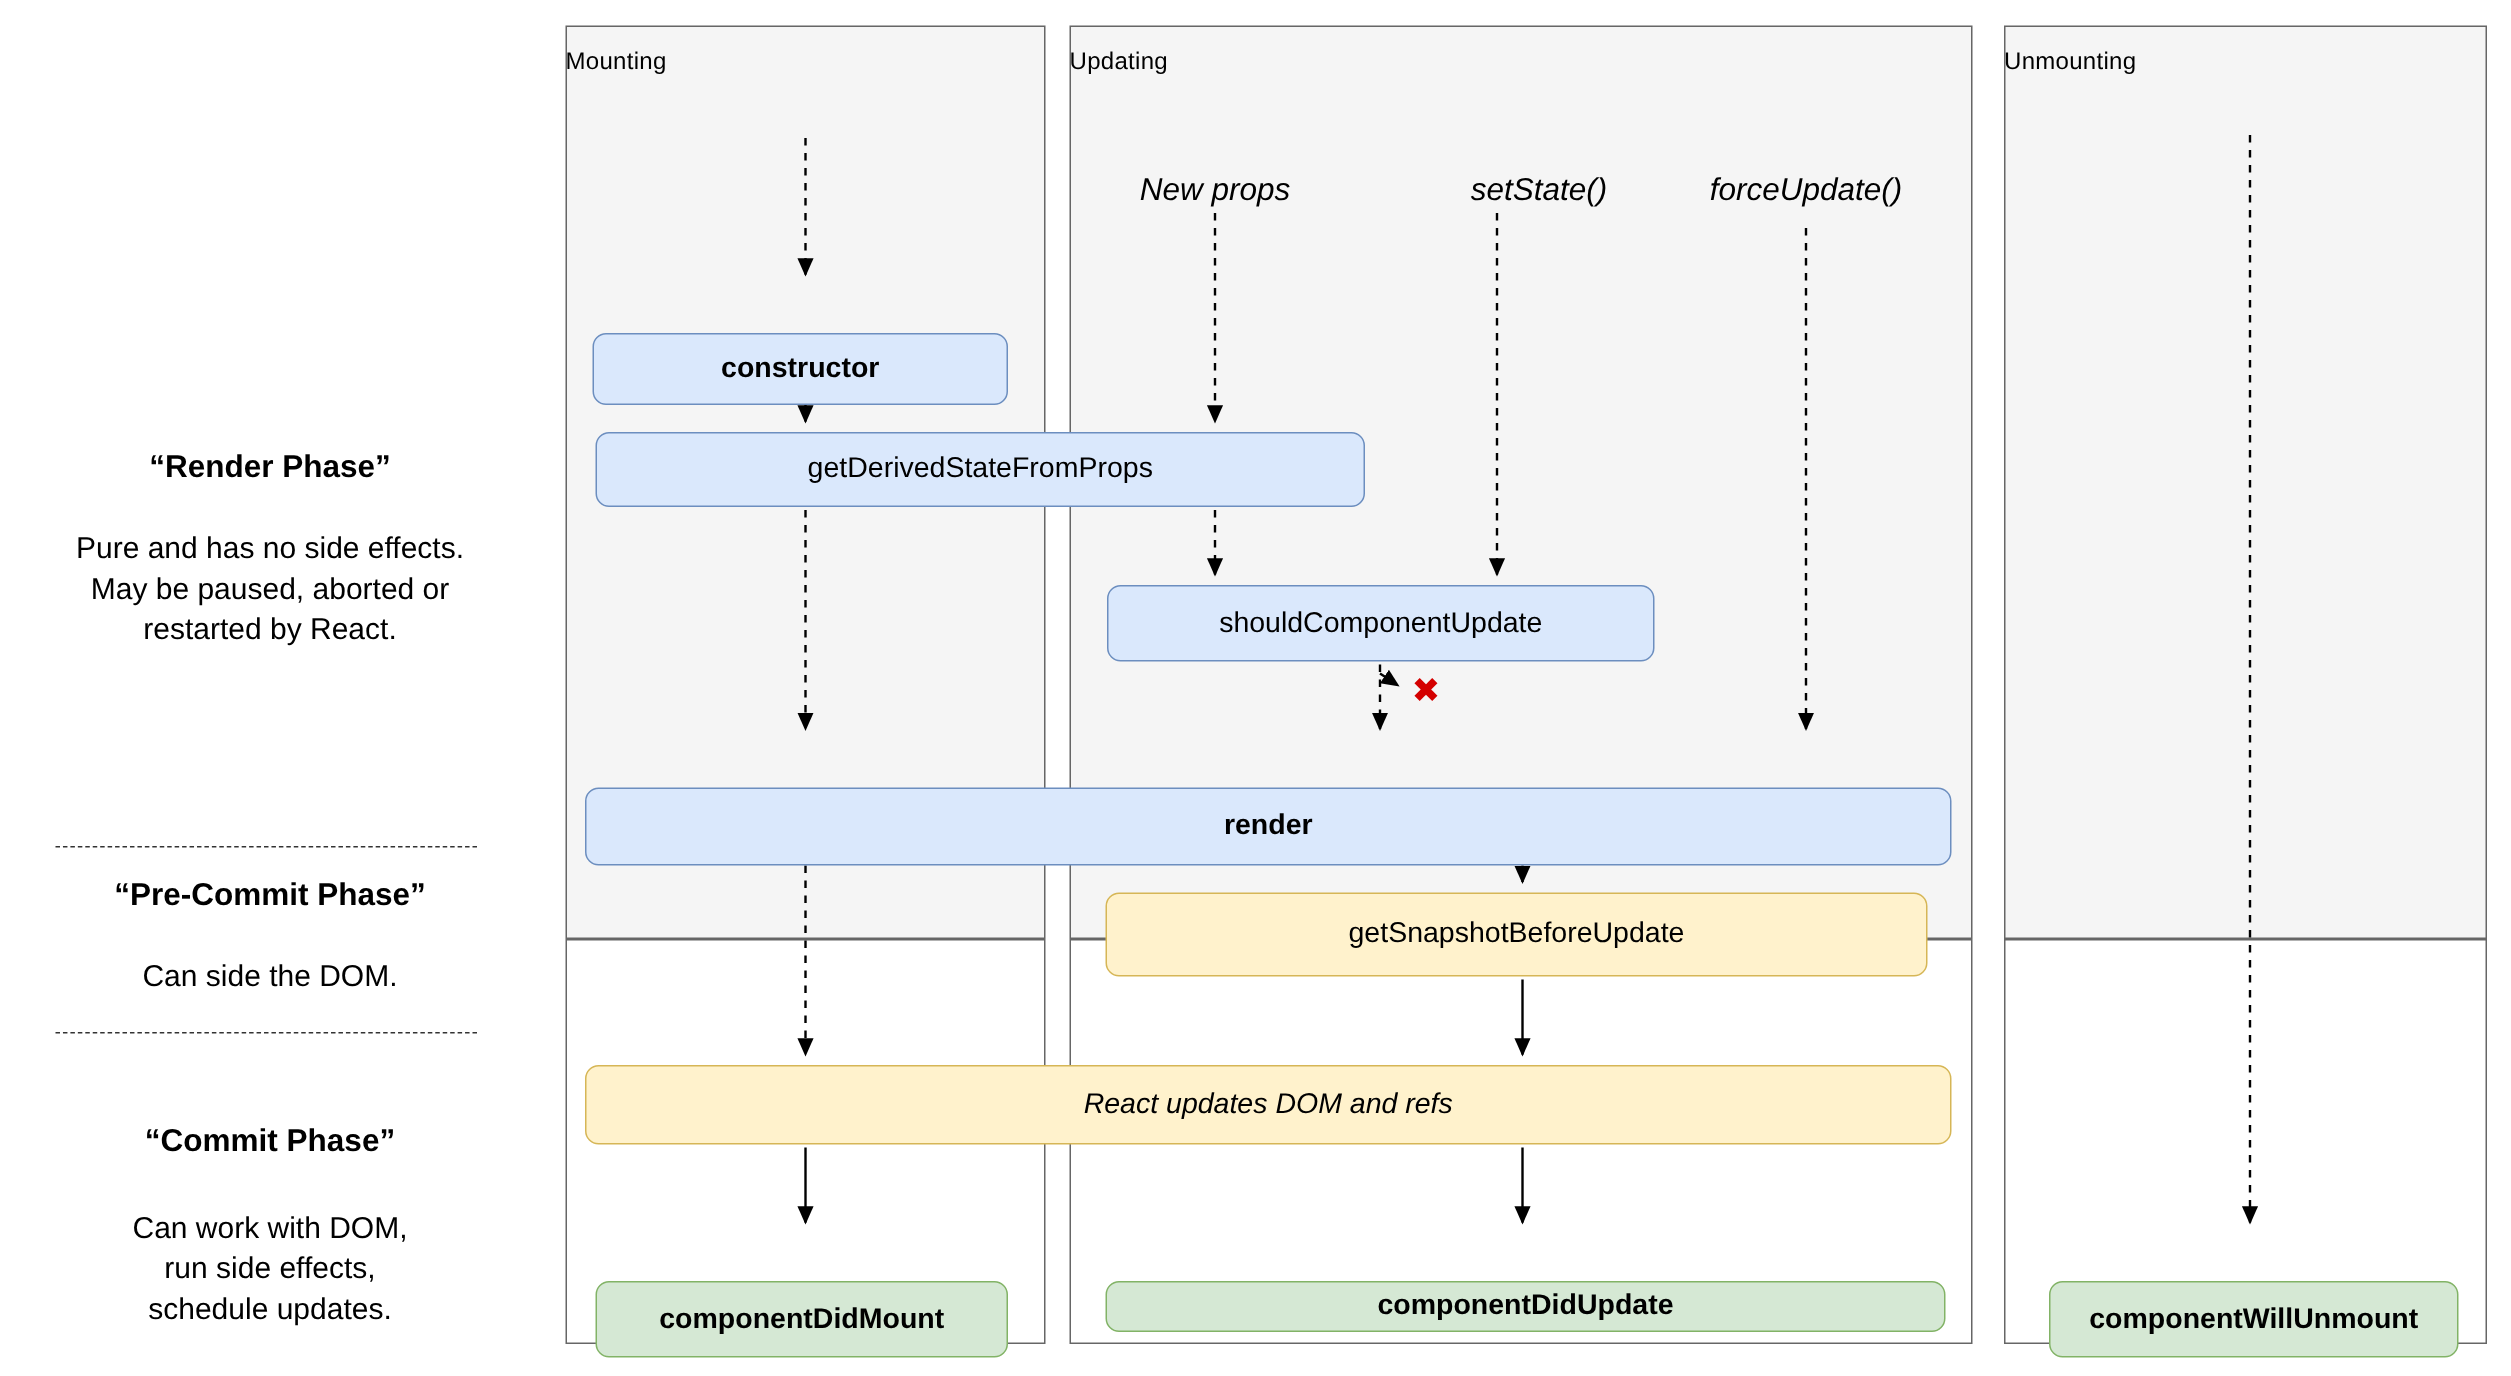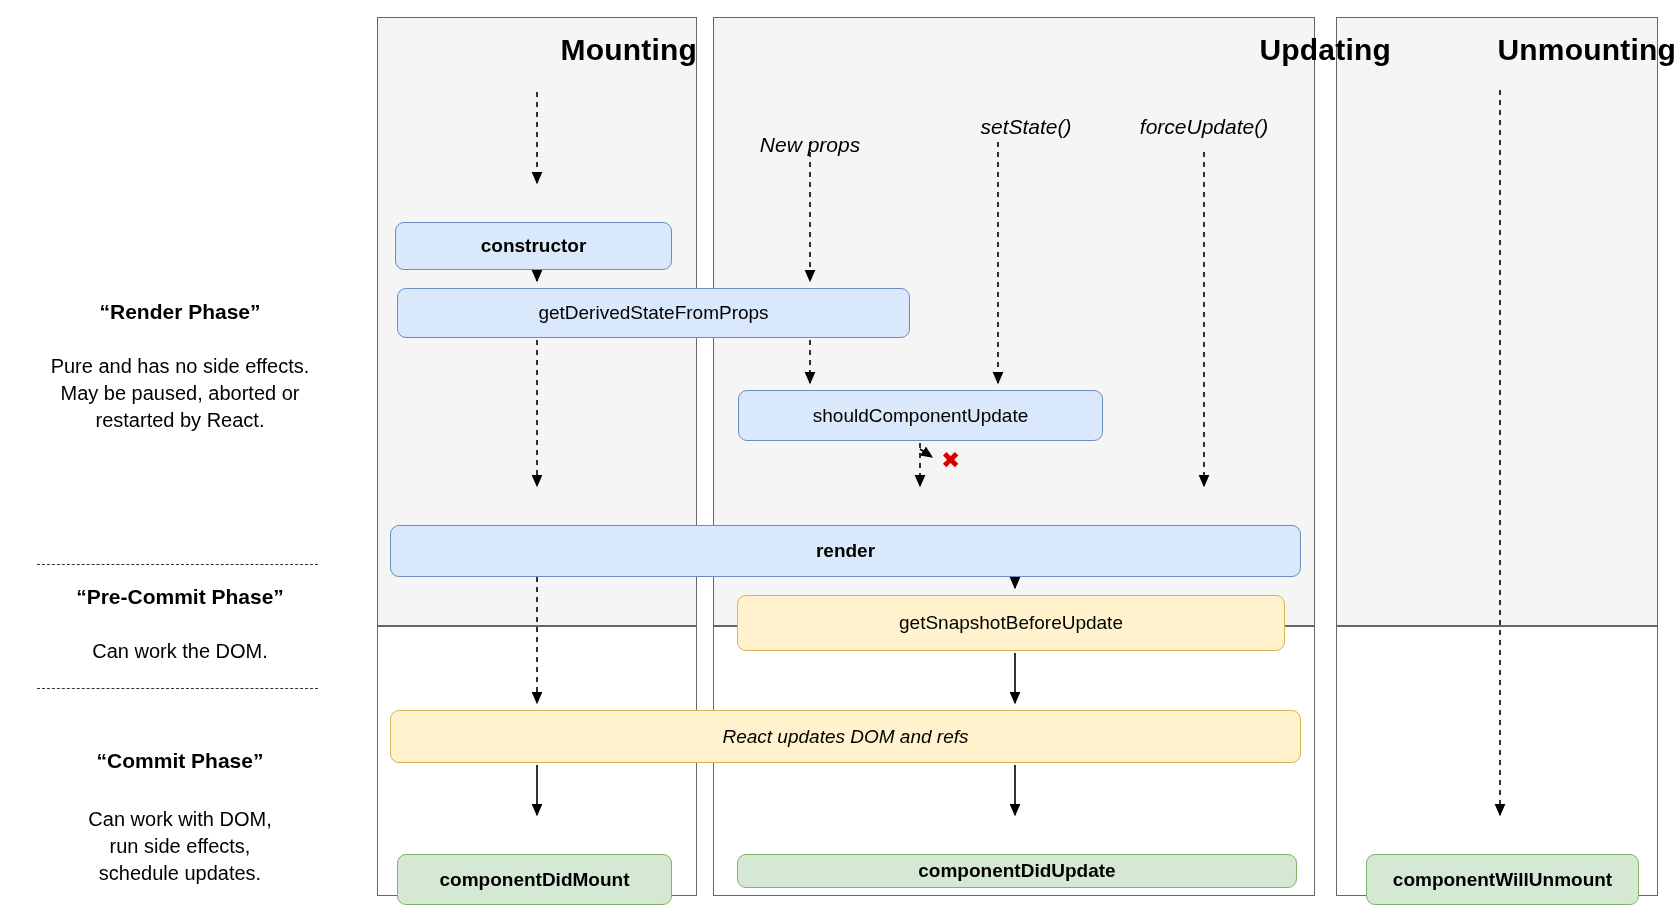--- a/index.html
+++ b/index.html
@@ -5,21 +5,21 @@
   html,body{margin:0;padding:0;background:#ffffff;}
   body{font-family:"Liberation Sans","DejaVu Sans",sans-serif;color:#000;}
   #stage{position:relative;width:1674px;height:917px;background:#fff;overflow:hidden;}
 
   
   .panel{position:absolute;box-sizing:border-box;border:1.6px solid var(--panel-border,#666);}
   .panel.gray{background:var(--panel-fill,#f5f5f5);}
   .panel.white{background:#ffffff;}
 
   
-  .col-title{position:absolute;text-align:right;font-size:30px;font-weight:bold;letter-spacing:.2px;}
+  .col-title{position:absolute;text-align:left;font-size:16px;font-weight:normal;letter-spacing:.2px;}
 
   
   .trigger{position:absolute;text-align:center;font-size:21px;font-style:italic;}
 
   
   .node{position:absolute;box-sizing:border-box;border-radius:9px;display:flex;align-items:center;justify-content:center;
         font-size:19px;border:1.4px solid;z-index:3;}
   .node.blue  {background:var(--lifecycle-fill,#dae8fc);border-color:var(--lifecycle-border,#6c8ebf);}
   .node.yellow{background:var(--side-effect-fill,#fff2cc);border-color:var(--side-effect-border,#d6b656);}
   .node.green {background:var(--commit-fill,#d5e8d4);border-color:var(--commit-border,#82b366);}
@@ -45,35 +45,35 @@
   <div class="panel gray" style="left:713px;top:17px;width:602px;height:609px;"></div>
   <div class="panel gray" style="left:1336px;top:17px;width:322px;height:609px;"></div>
   <div class="panel white" style="left:377px;top:626px;width:320px;height:270px;"></div>
   <div class="panel white" style="left:713px;top:626px;width:602px;height:270px;"></div>
   <div class="panel white" style="left:1336px;top:626px;width:322px;height:270px;"></div>
 
   <div class="col-title" style="left:377px;top:33px;width:320px;">Mounting</div>
   <div class="col-title" style="left:713px;top:33px;width:678px;">Updating</div>
   <div class="col-title" style="left:1336px;top:33px;width:340px;">Unmounting</div>
 
-  <div class="trigger" style="left:725px;top:115px;width:170px;margin-top:18px;">New props</div>
+  <div class="trigger" style="left:725px;top:115px;width:170px;">New props</div>
   <div class="trigger" style="left:941px;top:115px;width:170px;">setState()</div>
   <div class="trigger" style="left:1114px;top:115px;width:180px;">forceUpdate()</div>
 
   <div class="side-title" style="top:300px;">“Render Phase”</div>
   <div class="side-desc" style="top:353px;">
     <div>Pure and has no side effects.</div>
     <div>May be paused, aborted or</div>
     <div>restarted by React.</div>
   </div>
 
   <div class="side-sep" style="top:564px;"></div>
   <div class="side-title" style="top:585px;">“Pre-Commit Phase”</div>
   <div class="side-desc" style="top:638px;">
-    <div>Can work the DOM.</div>
+    <div>Can side the DOM.</div>
   </div>
   <div class="side-sep" style="top:688px;"></div>
 
   <div class="side-title" style="top:749px;">“Commit Phase”</div>
   <div class="side-desc" style="top:806px;">
     <div>Can work with DOM,</div>
     <div>run side effects,</div>
     <div>schedule updates.</div>
   </div>
 

